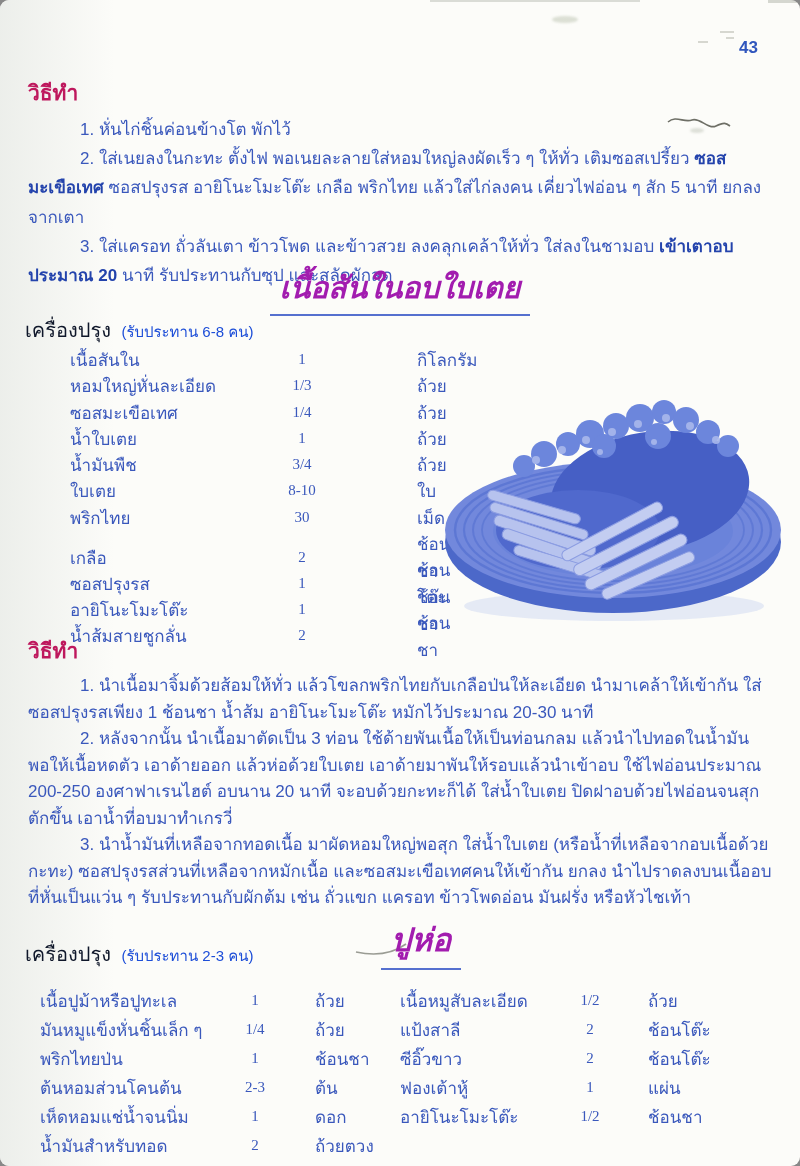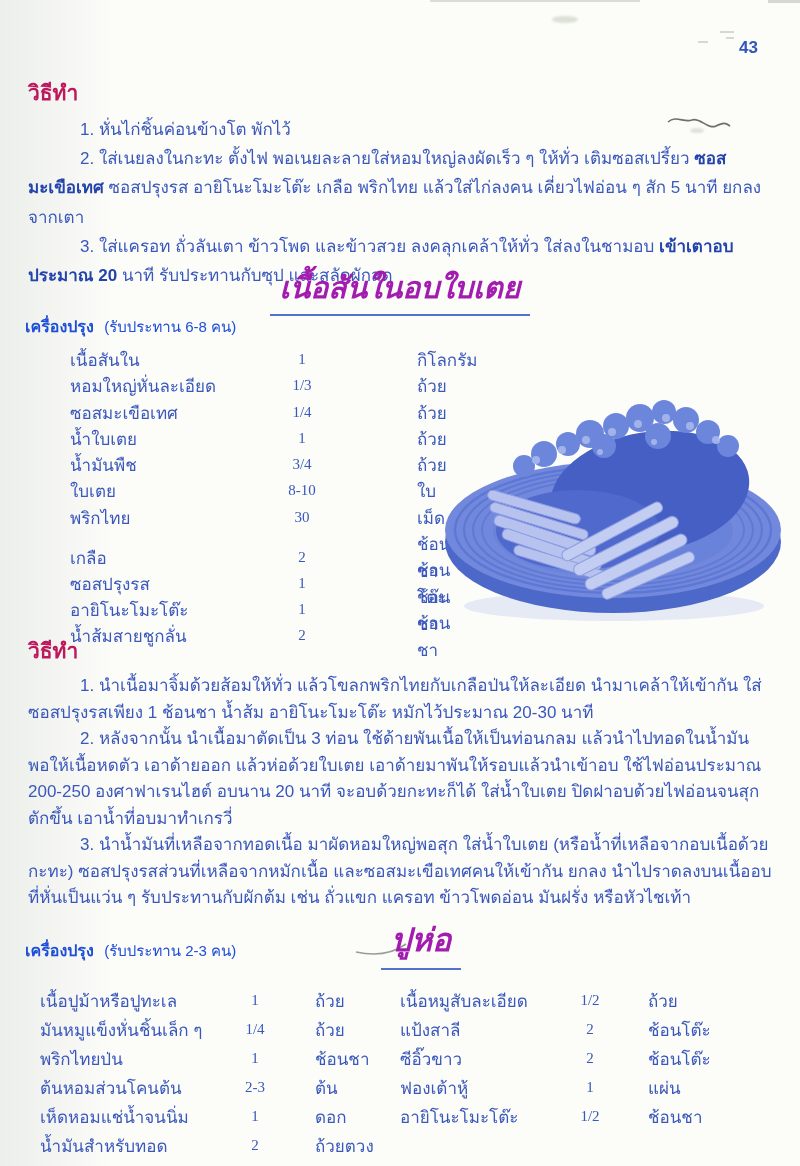--- a/index.html
+++ b/index.html
@@ -1,19 +1,20 @@
 <!DOCTYPE html>
 <html><head>
 <meta charset="utf-8">
 <style>
   html,body{margin:0;padding:0;background:#888;}
   .page{
     position:relative;width:800px;height:1166px;margin:0 auto;
     background:#fcfcf9;overflow:hidden;
     font-family:"Liberation Sans","DejaVu Sans",sans-serif;
+    border-radius:9px;
   }
   .edge-shade{position:absolute;left:0;top:0;bottom:0;width:115px;
     background:linear-gradient(to right,#e7eae6,rgba(231,234,230,0));opacity:.75;}
   .pagenum{position:absolute;top:38px;right:42px;font-size:17px;font-weight:700;color:#3056bd;}
 
   
   .method{position:absolute;left:28px;right:26px;}
   .m1{top:76px;}
   .m2{top:634px;}
   .mh{margin:0 0 6px 0;font-size:21px;font-weight:700;color:#be185d;}
@@ -28,21 +29,21 @@
   .t2{top:914px;margin-left:21px;}
   .title-text{display:inline-block;font-style:italic;font-weight:700;color:#a21caf;
     border-bottom:2px solid #5570cf;padding:0 10px 3px;}
   .t1 .title-text{font-size:30px;}
   .t2 .title-text{font-size:32px;}
 
   
   .ing-head{position:absolute;left:25px;white-space:nowrap;}
   .ihead1{top:314px;}
   .ihead2{top:938px;}
-  .ih-bold{font-size:16px;font-weight:700;color:#1d4ed8;}
+  .ih-bold{font-size:20px;font-weight:400;color:#0f172a;}
   .ih-serving{font-size:15px;color:#1d4ed8;margin-left:6px;}
 
   
   .irow{display:grid;align-items:center;color:#3a58bc;font-size:17px;}
   .c-qty{text-align:center;font-size:15px;font-family:"Liberation Serif","DejaVu Serif",serif;}
   .table1{position:absolute;left:60px;top:346px;width:382px;}
   .table1 .irow{grid-template-columns:165px 70px 1fr;height:26.3px;gap:42px;}
   .table1 .c-name{padding-left:10px;}
   .table1 .c-unit{padding-left:38px;}
   .table2l{position:absolute;left:40px;top:986px;width:352px;}

